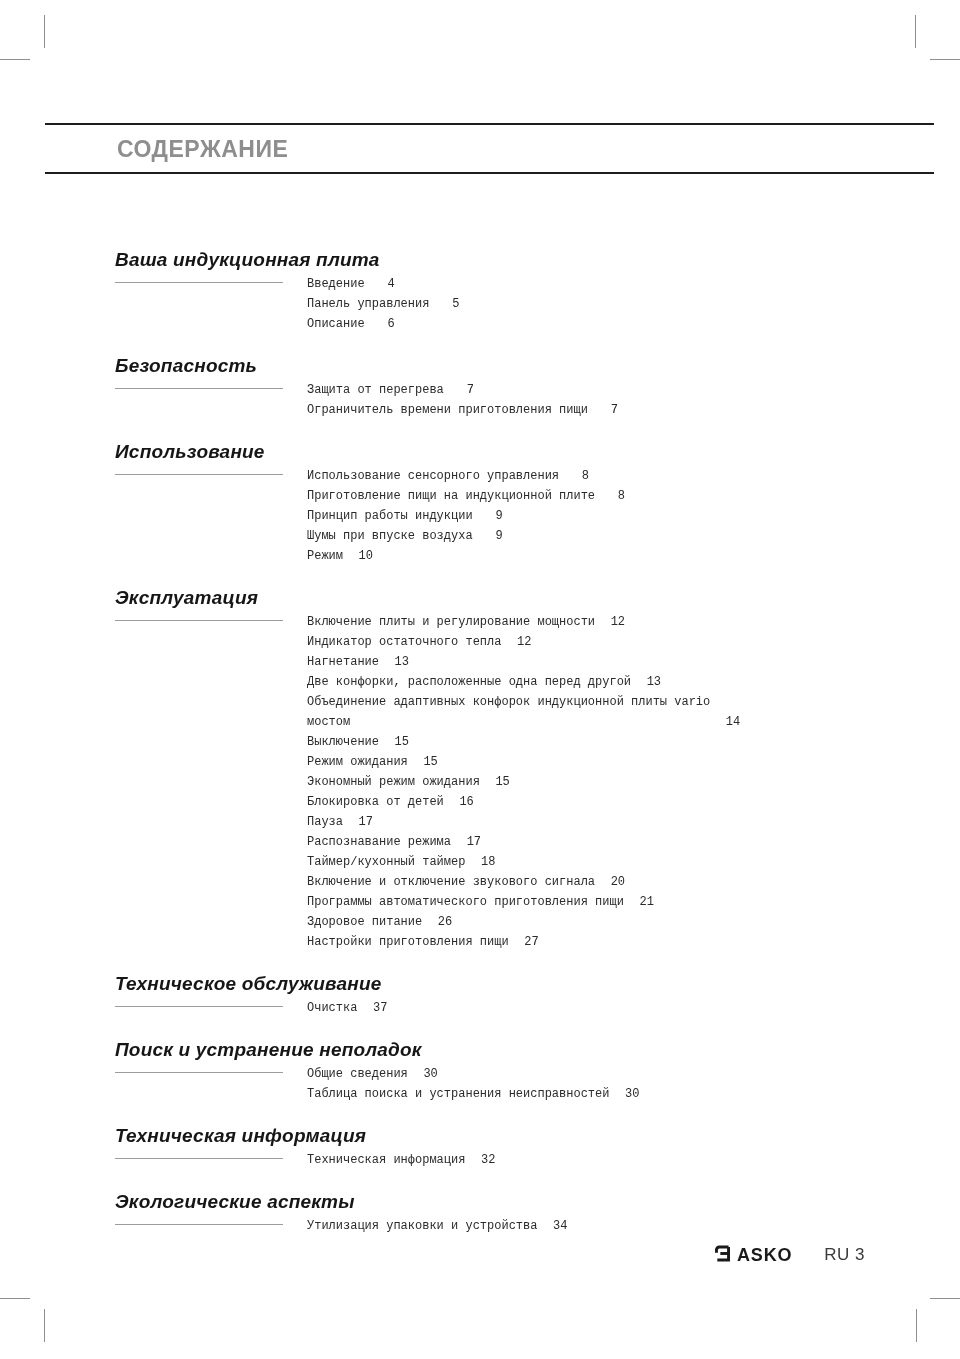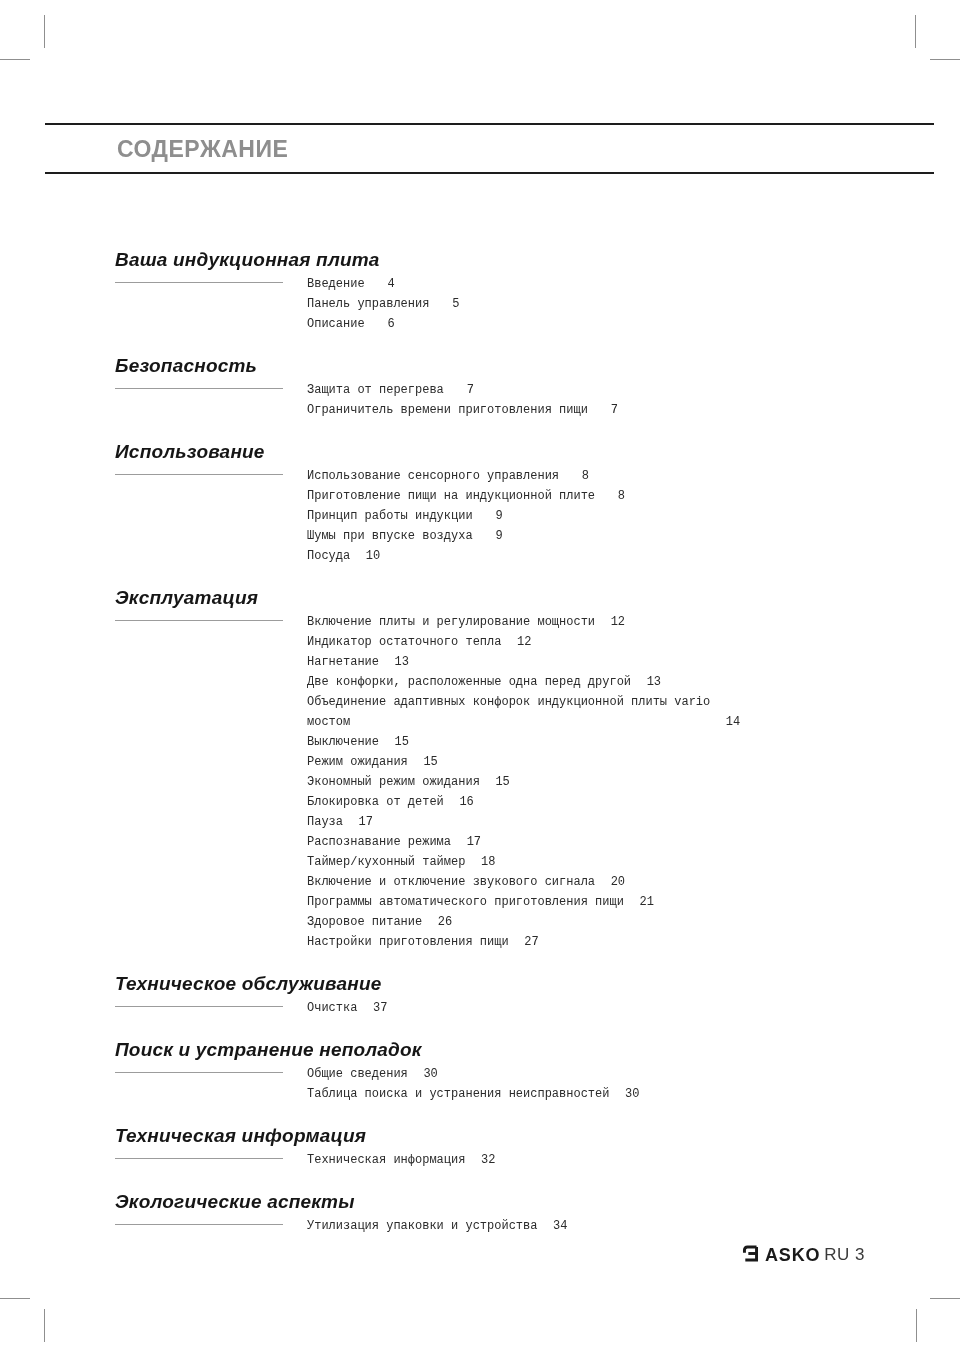--- a/index.html
+++ b/index.html
@@ -87,21 +87,21 @@
     height: 22px;
   }
   .brand-logo { display: inline-block; margin-right: 5px; }
   .brand-name {
     font-size: 18px;
     font-weight: bold;
     color: #1a1a1a;
     letter-spacing: 0.8px;
   }
   .footer-page {
-    margin-left: 4px;
+    margin-left: 32px;
     font-size: 17px;
     color: #3a3a3a;
     letter-spacing: 0.5px;
   }
 </style>
 </head>
 <body>
 
 <div class="page">
 
@@ -164,21 +164,21 @@
           </div>
           <div class="toc-row">
             <span class="toc-label">Принцип работы индукции</span>
             <span class="toc-page">9</span>
           </div>
           <div class="toc-row">
             <span class="toc-label">Шумы при впуске воздуха</span>
             <span class="toc-page">9</span>
           </div>
           <div class="toc-row">
-            <span class="toc-label">Посуда</span>
+            <span class="toc-label">Режим</span>
             <span class="toc-page">10</span>
           </div>
         </div>
       </section>
       <section class="toc-section">
         <h2 class="sec-heading">Эксплуатация</h2>
         <div class="sec-body">
           <div class="toc-row">
             <span class="toc-label">Включение плиты и регулирование мощности</span>
             <span class="toc-page">12</span>

